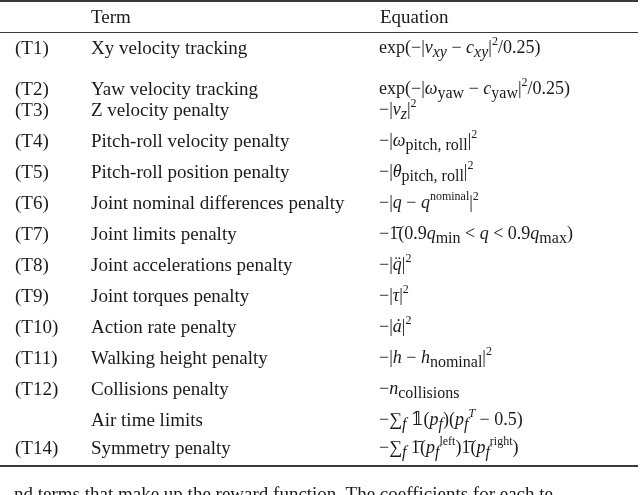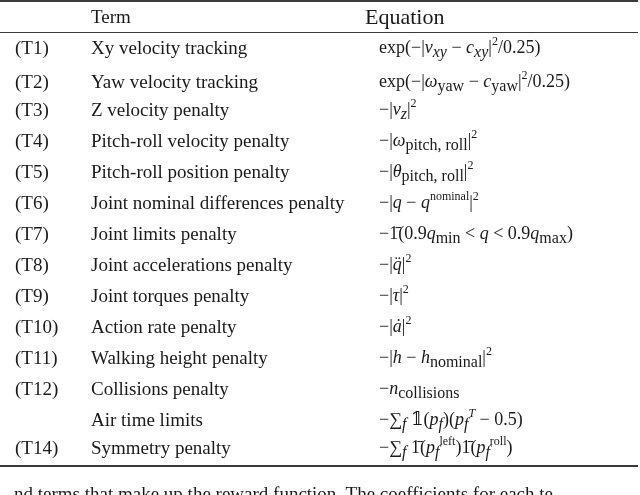--- a/index.html
+++ b/index.html
@@ -46,21 +46,21 @@
       width: 640px;
       height: 31px;
       font-size: 19px;
       line-height: 31px;
       white-space: nowrap;
     }
     .c-id { position: absolute; left: 15px; }
     .c-term { position: absolute; left: 91px; }
     .c-eq { position: absolute; left: 379px; font-size: 18px; }
     .header-row .c-term { left: 91px; }
-    .header-row .c-eq { left: 365px; font-size: 22px; }
+    .header-row .c-eq { left: 380px; font-size: 19px; }
 
     .eq i { font-style: italic; }
     .eq sub { font-size: 16px; vertical-align: -4px; line-height: 0; }
     .eq sup { font-size: 12px; vertical-align: 8px; line-height: 0; }
 
     .caption {
       position: absolute;
       left: 14px;
       top: 481px;
       font-size: 19px;
@@ -82,21 +82,21 @@
   </div>
 
   <div class="rule mid"></div>
 
   <div class="row" style="top:32px">
     <span class="c-id">(T1)</span>
     <span class="c-term">Xy velocity tracking</span>
     <span class="c-eq eq"><span>exp(−|</span><i>v</i><sub><i>xy</i></sub><span> − </span><i>c</i><sub><i>xy</i></sub><span>|</span><sup>2</sup><span>/0.25)</span></span>
   </div>
 
-  <div class="row" style="top:66px">
+  <div class="row" style="top:73px">
     <span class="c-id">(T2)</span>
     <span class="c-term">Yaw velocity tracking</span>
     <span class="c-eq eq"><span>exp(−|</span><i>ω</i><sub>yaw</sub><span> − </span><i>c</i><sub>yaw</sub><span>|</span><sup>2</sup><span>/0.25)</span></span>
   </div>
 
   <div class="row" style="top:94px">
     <span class="c-id">(T3)</span>
     <span class="c-term">Z velocity penalty</span>
     <span class="c-eq eq"><span>−|</span><i>v</i><sub><i>z</i></sub><span>|</span><sup>2</sup></span>
   </div>
@@ -156,19 +156,19 @@
   </div>
 
   <div class="row" style="top:404px">
     <span class="c-term">Air time limits</span>
     <span class="c-eq eq"><span>−∑</span><sub><i>f</i></sub><span> 𝟙(</span><i>p</i><sub><i>f</i></sub><span>)(</span><i>p</i><sub><i>f</i></sub><sup><i>T</i></sup><span> − 0.5)</span></span>
   </div>
 
   <div class="row" style="top:432px">
     <span class="c-id">(T14)</span>
     <span class="c-term">Symmetry penalty</span>
-    <span class="c-eq eq"><span>−∑</span><sub><i>f</i></sub><span> 1̄(</span><i>p</i><sub><i>f</i></sub><sup>left</sup><span>)1̄(</span><i>p</i><sub><i>f</i></sub><sup>roll</sup><span>)</span></span>
+    <span class="c-eq eq"><span>−∑</span><sub><i>f</i></sub><span> 1̄(</span><i>p</i><sub><i>f</i></sub><sup>left</sup><span>)1̄(</span><i>p</i><sub><i>f</i></sub><sup>right</sup><span>)</span></span>
   </div>
 
   <div class="rule bot"></div>
 </div>
 
 <div class="caption">nd terms that make up the reward function. The coefficients for each te</div>
 
 </body></html>

